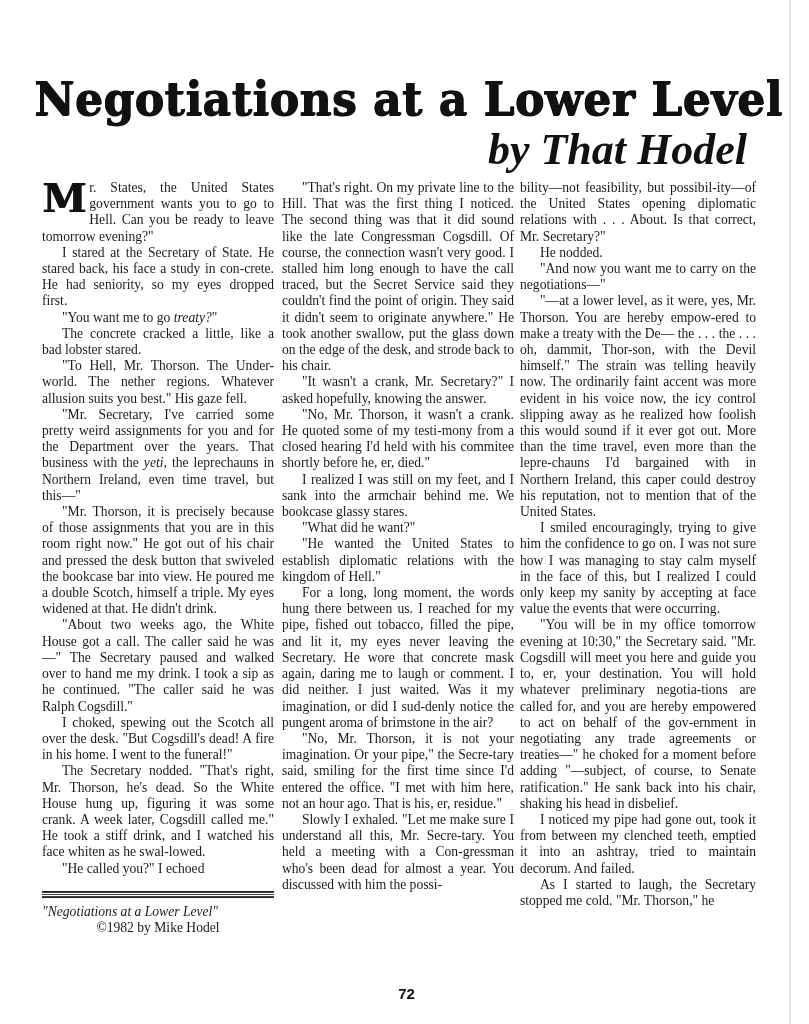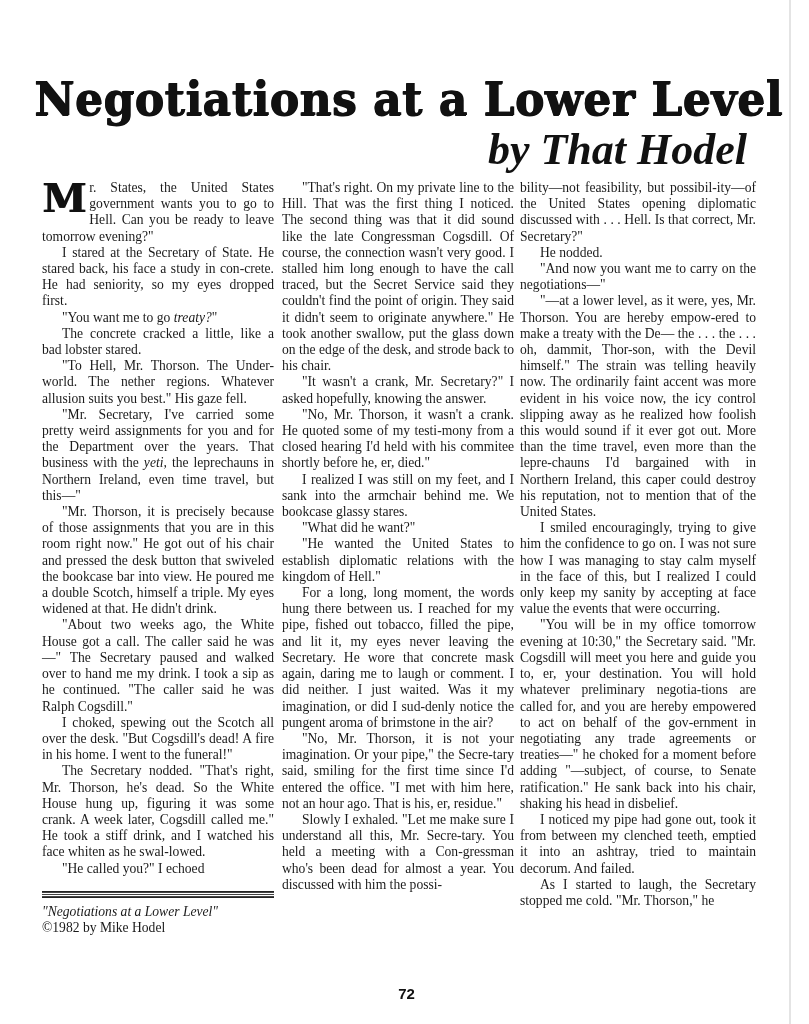--- a/index.html
+++ b/index.html
@@ -32,21 +32,21 @@
   .dropcap {
     float: left; font-family: "DejaVu Serif", serif; font-weight: 900; font-size: 40px;
     line-height: 32px; margin: 2px 3px 0 0; color: #111; text-shadow: 1px 0 0 #111;
   }
   .rule {
     margin: 14px 0 6px 0; height: 5px;
     border-top: 1px solid #222; border-bottom: 1px solid #222;
     background: repeating-linear-gradient(0deg, #444 0 1px, #fff 1px 2px);
   }
   .credit-title { font-style: italic; text-align: left; text-indent: 0 !important; }
-  .credit-copy { text-align: left; text-indent: 0 !important; }
+  .credit-copy { text-align: center; text-indent: 0 !important; }
   .page-number {
     position: absolute; left: 4px; right: 0; top: 985px; text-align: center;
     font-family: "Liberation Sans", sans-serif; font-weight: bold; font-size: 15px; color: #111;
   }
   em { font-style: italic; }
 </style>
 </head>
 <body>
 
 <div class="page-edge"></div>
@@ -84,21 +84,21 @@
       <p><span>"What did he want?"</span></p>
       <p><span>"He wanted the United States to establish diplomatic relations with the kingdom of Hell."</span></p>
       <p><span>For a long, long moment, the words hung there between us. I reached for my pipe, fished out tobacco, filled the pipe, and lit it, my eyes never leaving the Secretary. He wore that concrete mask again, daring me to laugh or comment. I did neither. I just waited. Was it my imagination, or did I sud-denly notice the pungent aroma of brimstone in the air?</span></p>
       <p><span>"No, Mr. Thorson, it is not your imagination. Or your pipe," the Secre-tary said, smiling for the first time since I'd entered the office. "I met with him here, not an hour ago. That is his, er, residue."</span></p>
       <p><span>Slowly I exhaled. "Let me make sure I understand all this, Mr. Secre-tary. You held a meeting with a Con-gressman who's been dead for almost a year. You discussed with him the possi-</span></p>
     </div>
 </div>
 
 <div class="col col3">
   <div class="paras">
-      <p class="noindent"><span>bility—not feasibility, but possibil-ity—of the United States opening diplomatic discussed with . . . Hell. Is that correct, Mr. Secretary?"</span></p>
+      <p class="noindent"><span>bility—not feasibility, but possibil-ity—of the United States opening diplomatic relations with . . . About. Is that correct, Mr. Secretary?"</span></p>
       <p><span>He nodded.</span></p>
       <p><span>"And now you want me to carry on the negotiations—"</span></p>
       <p><span>"—at a lower level, as it were, yes, Mr. Thorson. You are hereby empow-ered to make a treaty with the De— the . . . the . . . oh, dammit, Thor-son, with the Devil himself." The strain was telling heavily now. The ordinarily faint accent was more evident in his voice now, the icy control slipping away as he realized how foolish this would sound if it ever got out. More than the time travel, even more than the lepre-chauns I'd bargained with in Northern Ireland, this caper could destroy his reputation, not to mention that of the United States.</span></p>
       <p><span>I smiled encouragingly, trying to give him the confidence to go on. I was not sure how I was managing to stay calm myself in the face of this, but I realized I could only keep my sanity by accepting at face value the events that were occurring.</span></p>
       <p><span>"You will be in my office tomorrow evening at 10:30," the Secretary said. "Mr. Cogsdill will meet you here and guide you to, er, your destination. You will hold whatever preliminary negotia-tions are called for, and you are hereby empowered to act on behalf of the gov-ernment in negotiating any trade agreements or treaties—" he choked for a moment before adding "—subject, of course, to Senate ratification." He sank back into his chair, shaking his head in disbelief.</span></p>
       <p><span>I noticed my pipe had gone out, took it from between my clenched teeth, emptied it into an ashtray, tried to maintain decorum. And failed.</span></p>
       <p><span>As I started to laugh, the Secretary stopped me cold. "Mr. Thorson," he</span></p>
     </div>
 </div>
 

